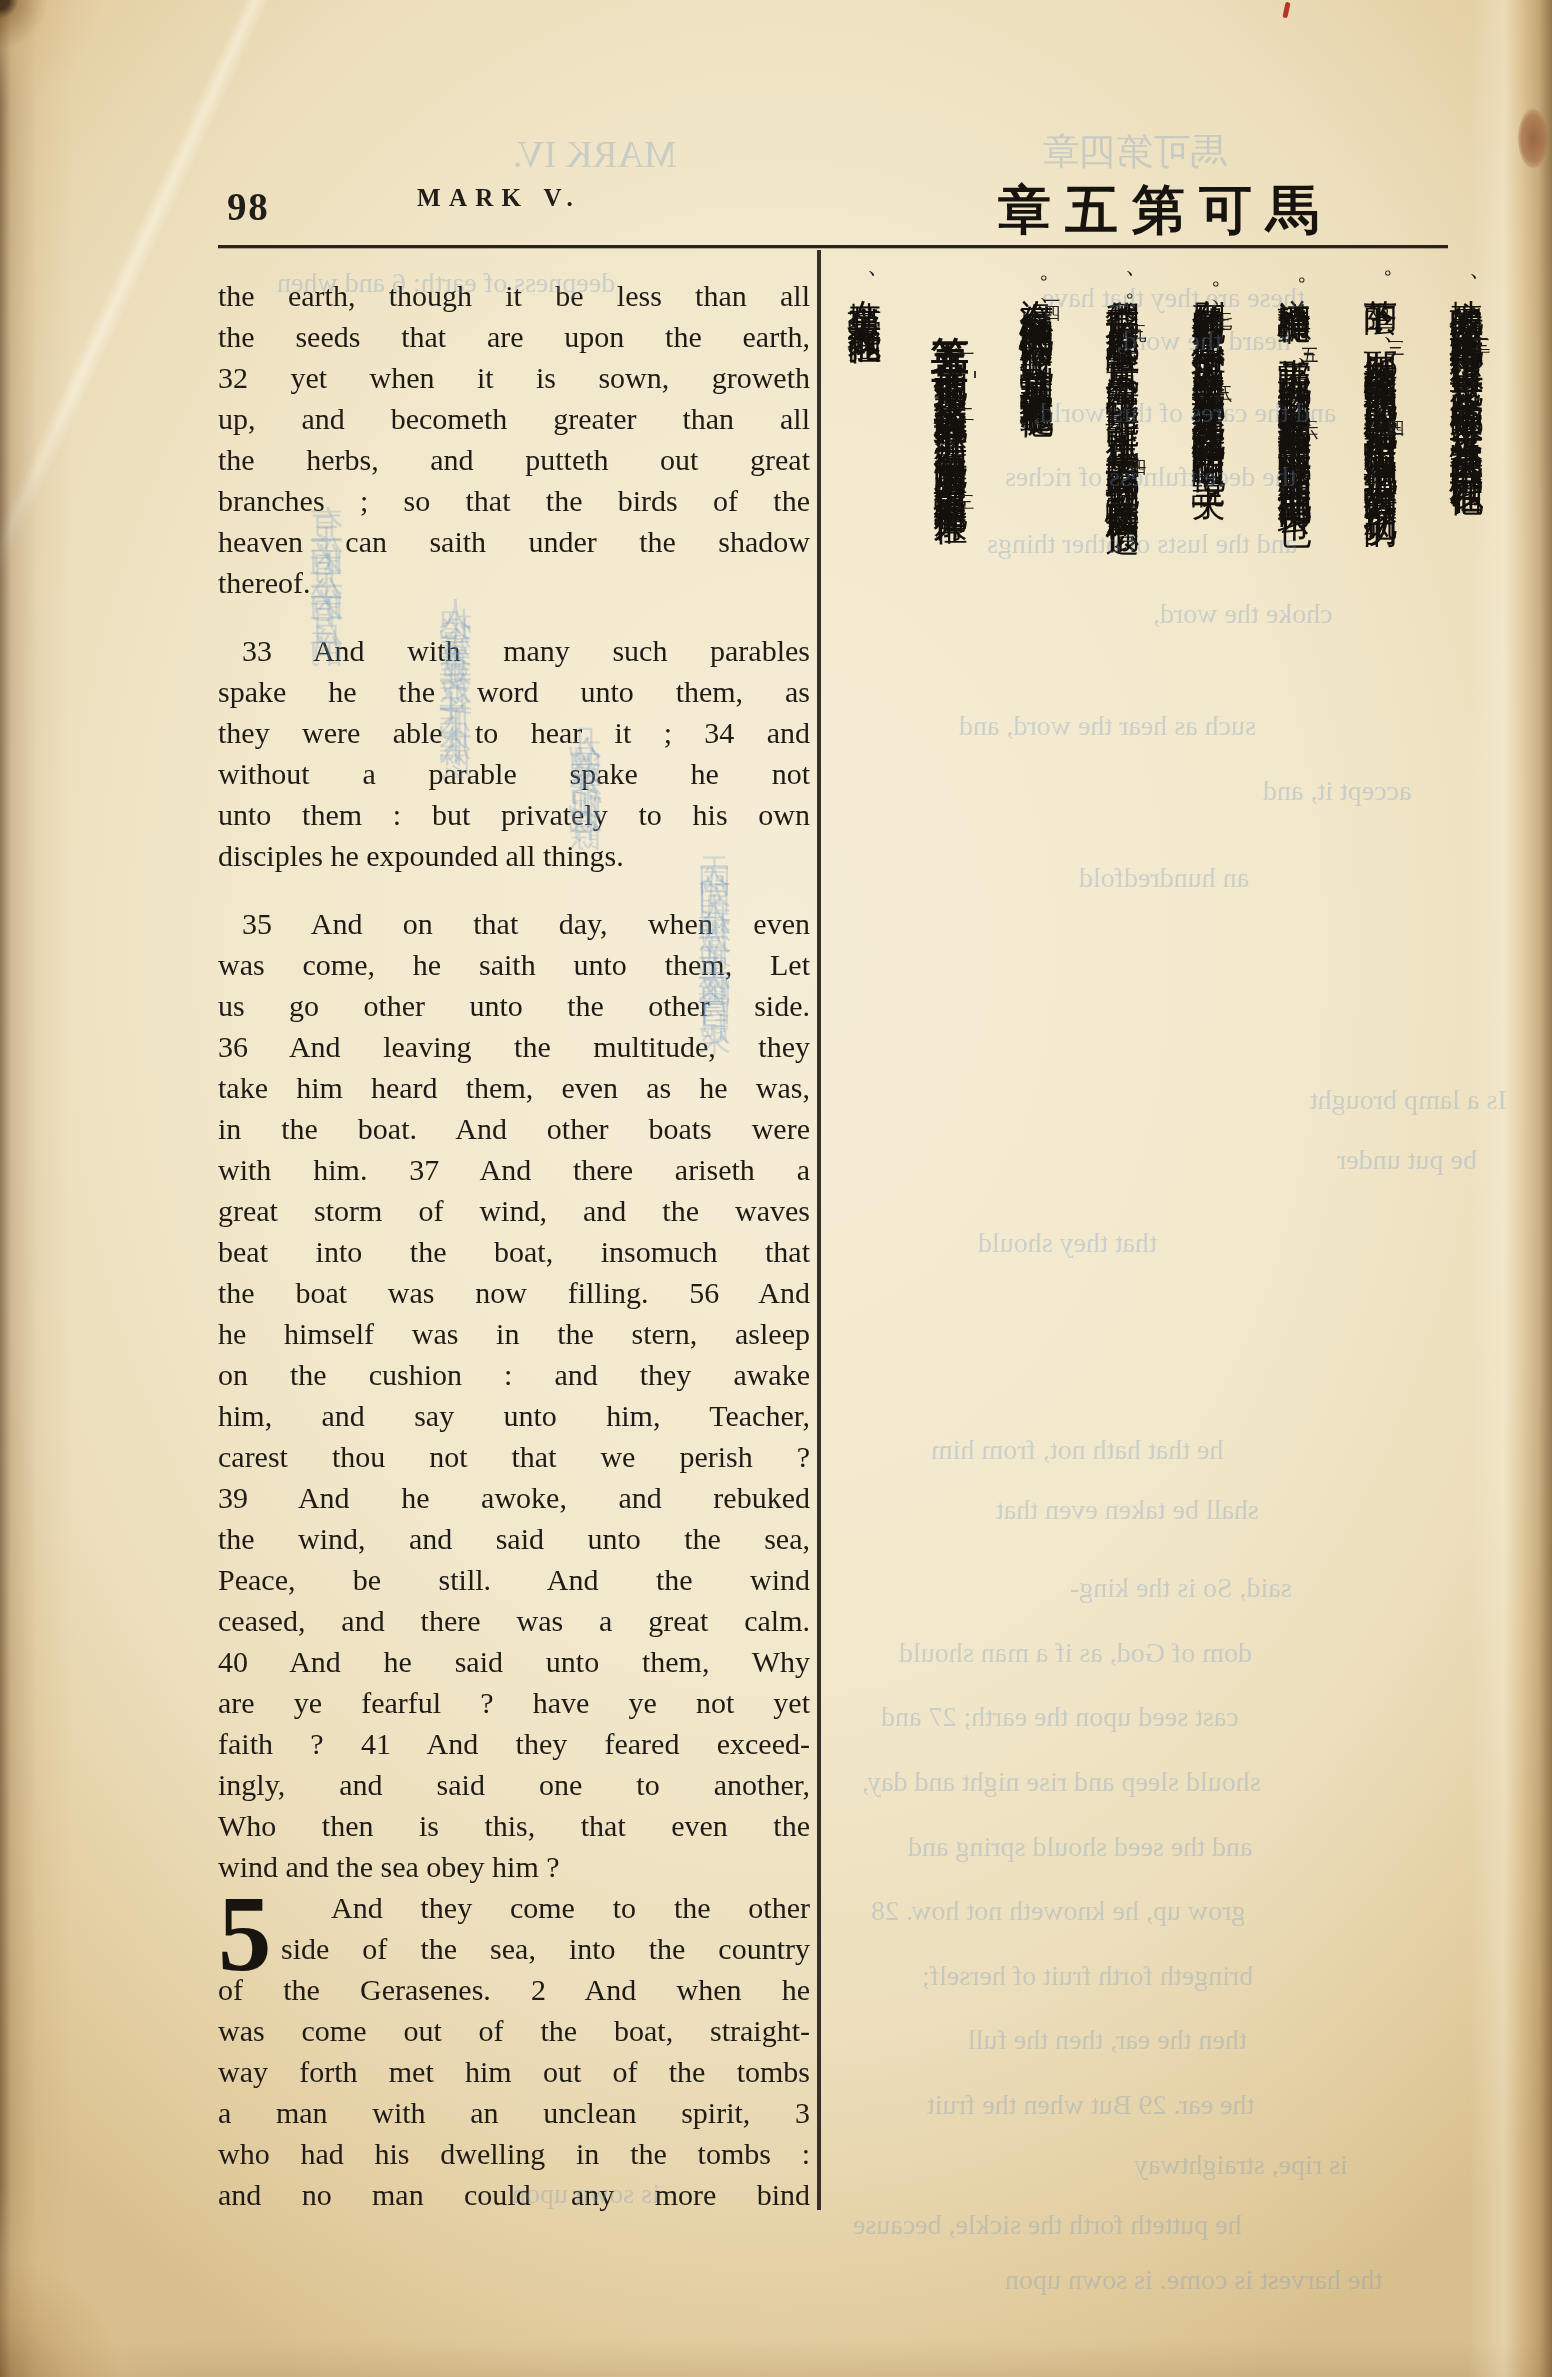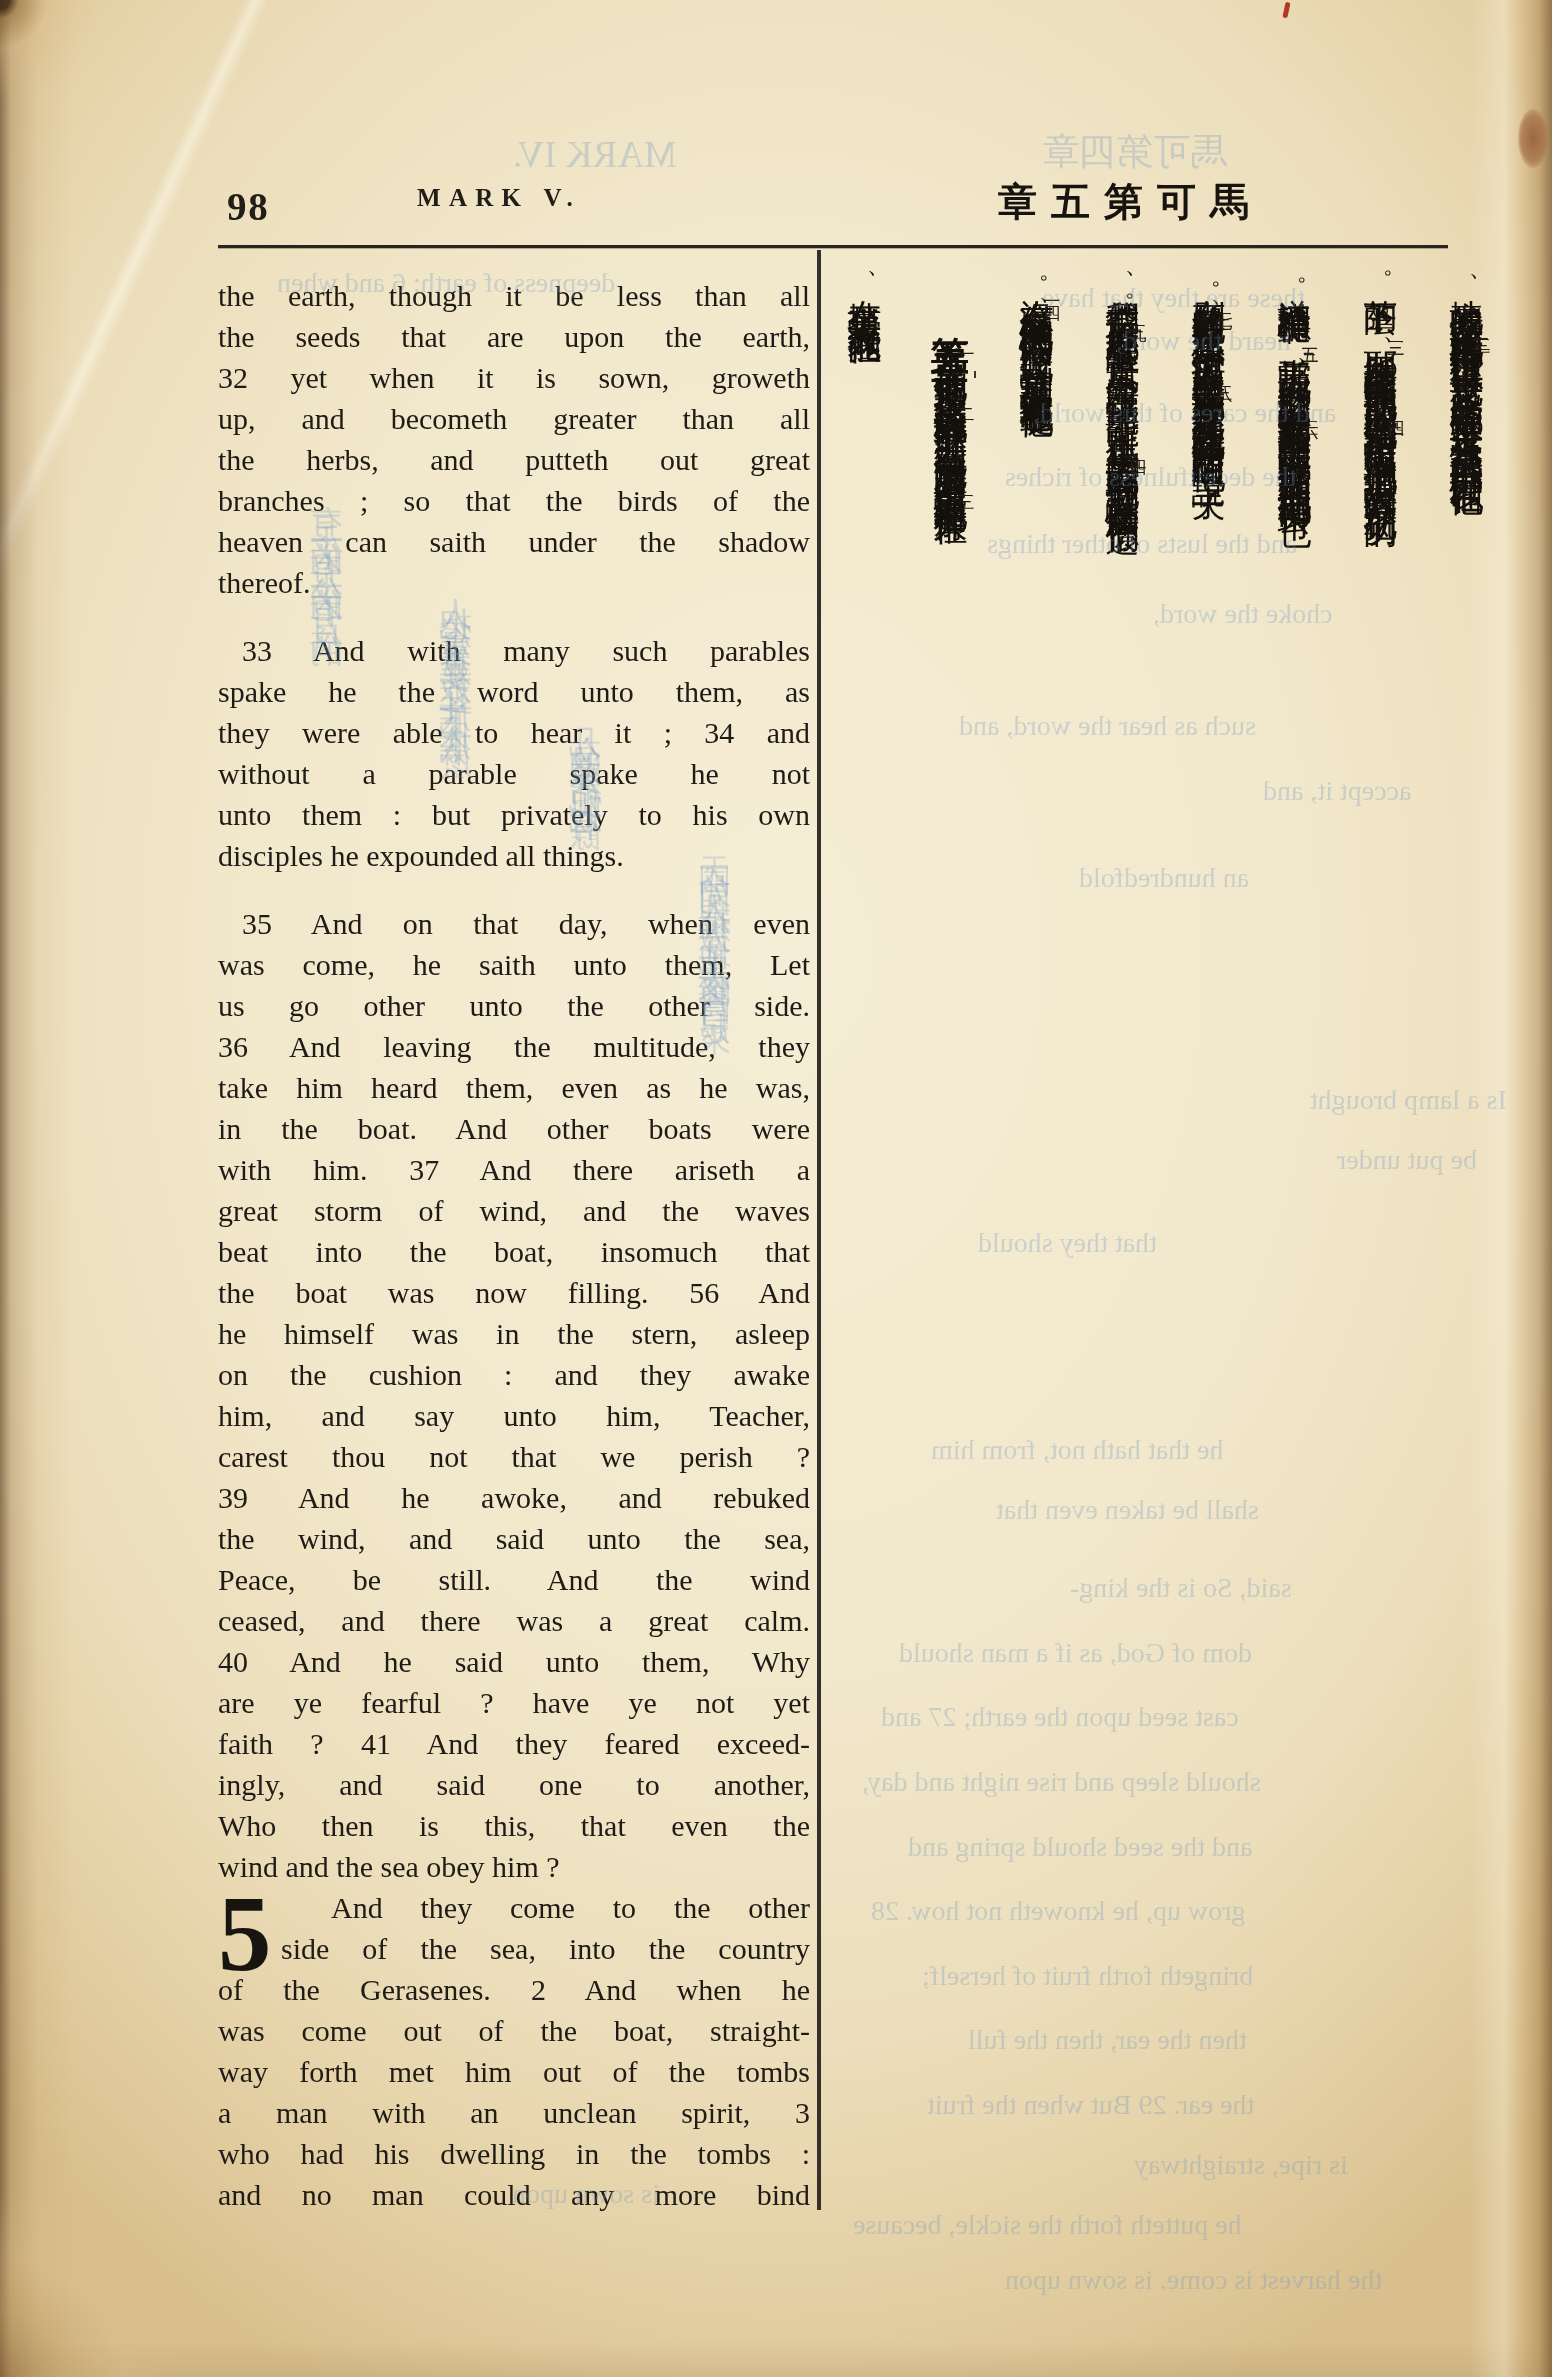--- a/index.html
+++ b/index.html
@@ -11,21 +11,21 @@
       radial-gradient(circle at 0px 2377px, rgba(140,100,55,.45) 0px, rgba(190,155,100,.40) 65px, rgba(220,190,140,.25) 120px, rgba(0,0,0,0) 194px),
       linear-gradient(90deg, rgba(80,52,20,.60) 0px, rgba(135,95,50,.30) 11px, rgba(190,155,100,.15) 37px, rgba(0,0,0,0) 74px),
       linear-gradient(270deg, rgba(105,72,32,.65) 0px, rgba(160,120,65,.45) 13px, rgba(205,170,115,.30) 31px, rgba(250,244,224,.35) 48px, rgba(0,0,0,0) 83px),
       linear-gradient(115deg, rgba(0,0,0,0) 221px, rgba(255,253,244,.45) 232px, rgba(0,0,0,0) 245px),
       linear-gradient(0deg, rgba(150,115,70,.18) 0px, rgba(0,0,0,0) 37px),
       radial-gradient(ellipse 1153px 1568px at 50% 40%, #f6edd6 0%, #f2e8cc 45%, #ecdebb 70%, #e2cda0 88%, #d8bf8d 100%);
   }
   
   .pnum{position:absolute;left:227px;top:184px;font-size:39px;font-weight:600;letter-spacing:1.8px;color:#211d18;}
   .etitle{position:absolute;left:417px;top:184px;font-size:25px;font-weight:600;letter-spacing:8.3px;color:#211d18;}
-  .ctitle{position:absolute;left:998px;top:175px;font-size:39px;font-weight:bold;letter-spacing:14px;color:#17140f;white-space:nowrap;}
+  .ctitle{position:absolute;left:998px;top:175px;font-size:53px;font-weight:bold;letter-spacing:14px;color:#17140f;white-space:nowrap;}
   .rule{position:absolute;left:218px;top:245px;width:1230px;height:2.8px;background:#29241d;box-shadow:0 0.9px 0 rgba(41,36,29,.35);}
   .divider{position:absolute;left:817px;top:250px;width:3.7px;height:1960px;background:#35302a;}
   
   .ecol{position:absolute;left:218px;top:275px;width:592px;color:#1f1b16;font-size:30px;line-height:41px;}
   .epara{position:relative;}
   .eline{text-align:justify;text-align-last:justify;white-space:normal;}
   .eline.ind{text-indent:24px;margin-top:27px;}
   .eline.lastl{text-align-last:left;}
   .eline.dc1{margin-left:113px;}
   .eline.dc2{margin-left:63px;}

